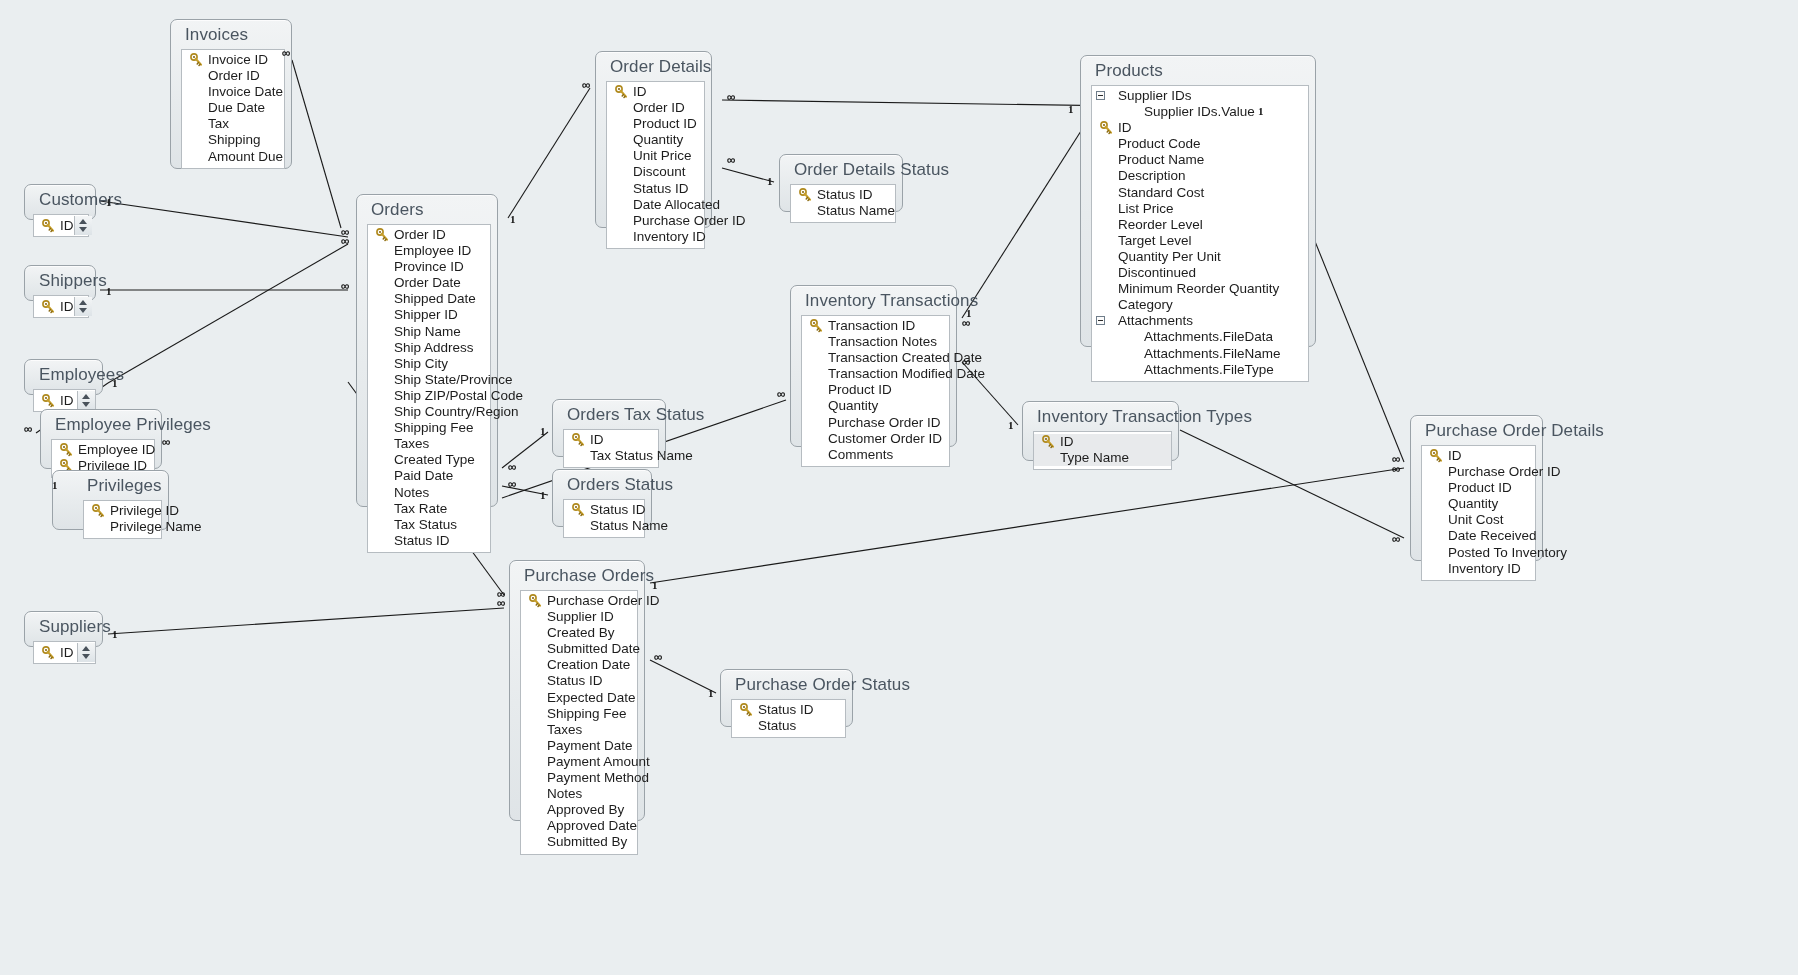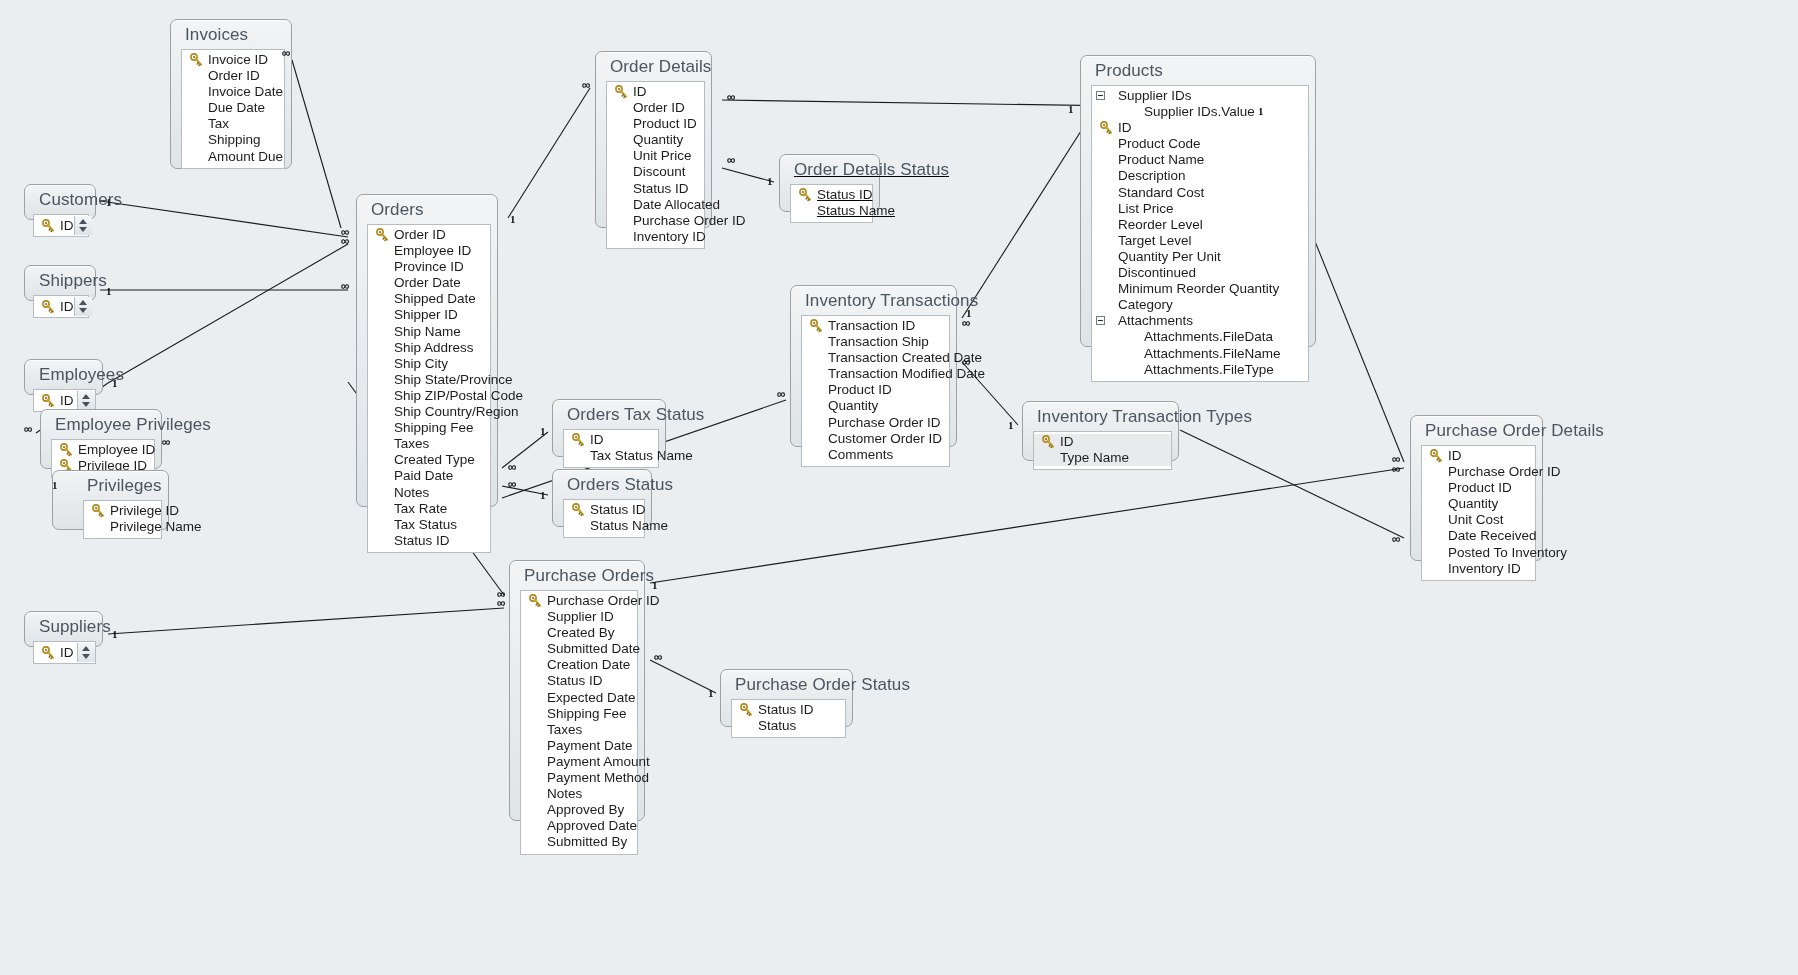--- a/index.html
+++ b/index.html
@@ -276,21 +276,21 @@
         <div class="field"><span>Quantity Per Unit</span></div>
         <div class="field"><span>Discontinued</span></div>
         <div class="field"><span>Minimum Reorder Quantity</span></div>
         <div class="field"><span>Category</span></div>
         <div class="field"><span class="exp-icon"></span><span>Attachments</span></div>
         <div class="field indent"><span>Attachments.FileData</span></div>
         <div class="field indent"><span>Attachments.FileName</span></div>
         <div class="field indent"><span>Attachments.FileType</span></div>
       </div>
     </div>
-    <div class="table-box" style="left: 779px; top: 154px; width: 101px; height: 58px; text-decoration: underline;">
+    <div class="table-box" style="left: 779px; top: 154px; width: 124px; height: 58px;">
       <div class="table-title">Order Details Status</div>
       <div class="field-list">
         <div class="field"><span class="key-icon"><svg viewBox="0 0 13 14" width="13" height="14">
               <circle cx="4" cy="4" r="3.1" fill="none" stroke="#b08a1e" stroke-width="1.6"></circle>
               <circle cx="4" cy="4" r="1.1" fill="#8a6a12"></circle>
               <path d="M5.7 5.8 L11 11.6" stroke="#c79f2a" stroke-width="2.1" stroke-linecap="round"></path>
               <path d="M8.4 9.6 L7.2 10.9" stroke="#8a6a12" stroke-width="1.5" stroke-linecap="round"></path>
               <path d="M10.1 11.2 L9.0 12.4" stroke="#8a6a12" stroke-width="1.5" stroke-linecap="round"></path>
             </svg></span><span>Status ID</span></div>
         <div class="field"><span>Status Name</span></div>
@@ -356,21 +356,21 @@
     <div class="table-box" style="left: 790px; top: 285px; width: 167px; height: 162px;">
       <div class="table-title">Inventory Transactions</div>
       <div class="field-list">
         <div class="field"><span class="key-icon"><svg viewBox="0 0 13 14" width="13" height="14">
               <circle cx="4" cy="4" r="3.1" fill="none" stroke="#b08a1e" stroke-width="1.6"></circle>
               <circle cx="4" cy="4" r="1.1" fill="#8a6a12"></circle>
               <path d="M5.7 5.8 L11 11.6" stroke="#c79f2a" stroke-width="2.1" stroke-linecap="round"></path>
               <path d="M8.4 9.6 L7.2 10.9" stroke="#8a6a12" stroke-width="1.5" stroke-linecap="round"></path>
               <path d="M10.1 11.2 L9.0 12.4" stroke="#8a6a12" stroke-width="1.5" stroke-linecap="round"></path>
             </svg></span><span>Transaction ID</span></div>
-        <div class="field"><span>Transaction Ship</span></div>
+        <div class="field"><span>Transaction Notes</span></div>
         <div class="field"><span>Transaction Created Date</span></div>
         <div class="field"><span>Transaction Modified Date</span></div>
         <div class="field"><span>Product ID</span></div>
         <div class="field"><span>Quantity</span></div>
         <div class="field"><span>Purchase Order ID</span></div>
         <div class="field"><span>Customer Order ID</span></div>
         <div class="field"><span>Comments</span></div>
       </div>
     </div>
     <div class="table-box compact" style="left: 24px; top: 359px; width: 79px; height: 36px;">

